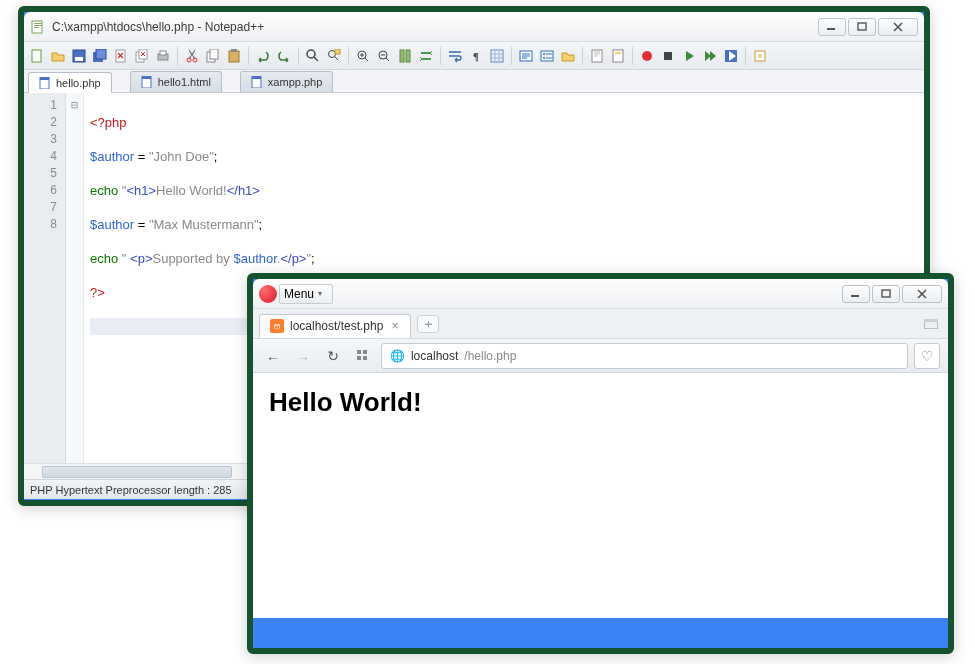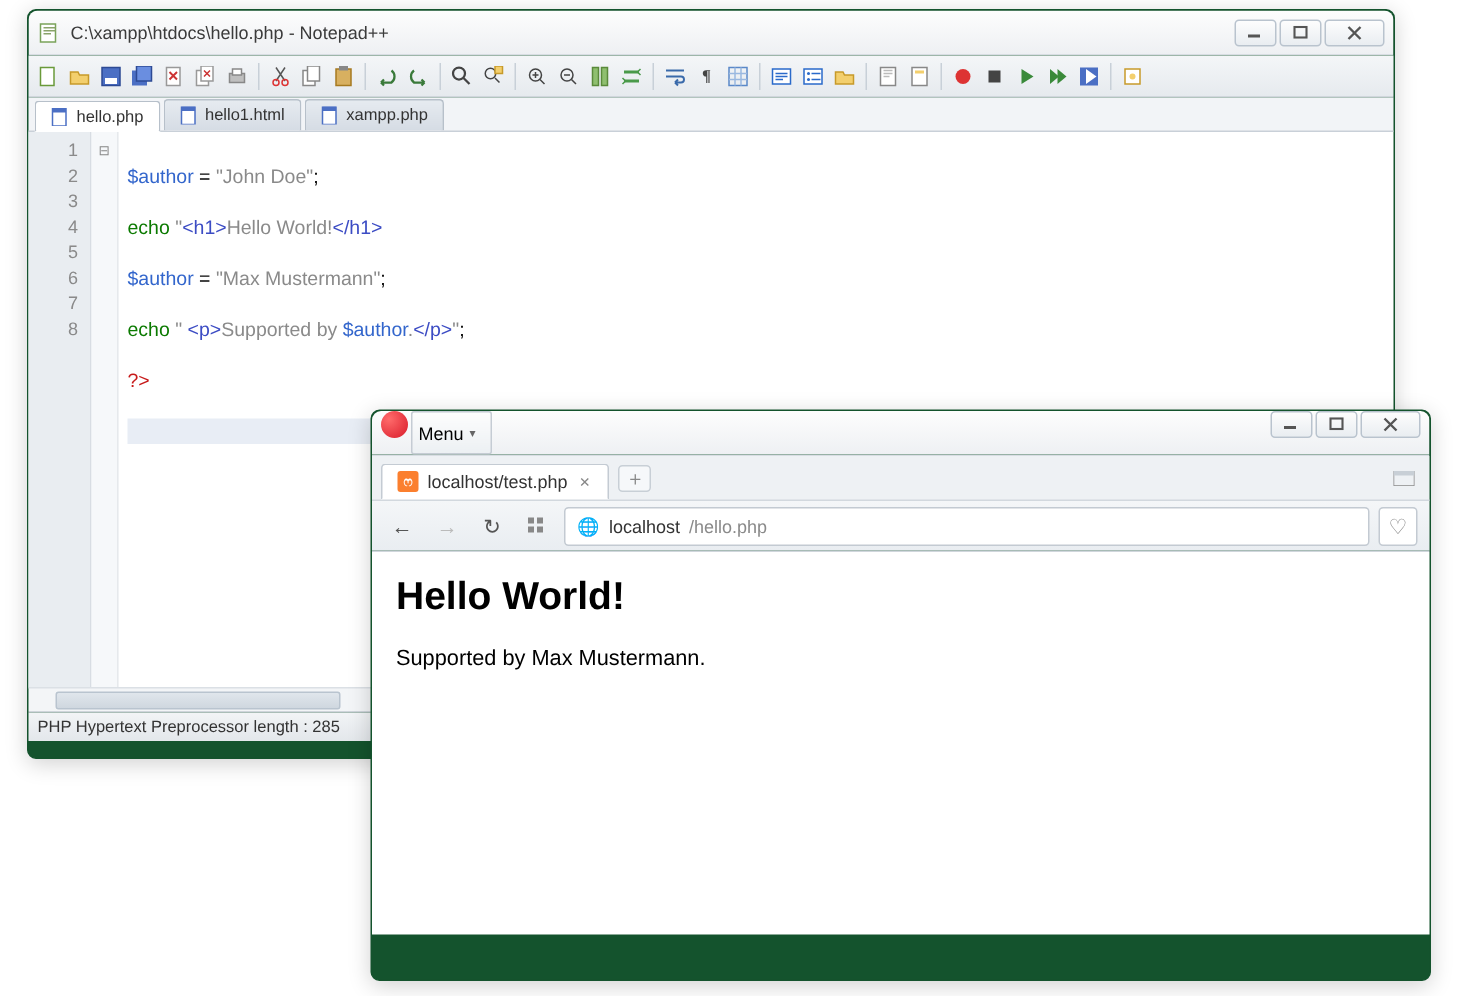--- a/index.html
+++ b/index.html
@@ -1,48 +1,48 @@
 <!DOCTYPE html>
 <html><head>
 <meta charset="utf-8">
 <style>
 *{box-sizing:border-box;margin:0;padding:0;font-family:"Segoe UI",Tahoma,sans-serif}
 body{background:#fff;width:975px;height:664px;position:relative;overflow:hidden}
-.window{position:absolute;border:1px solid #14532d;border-radius:6px;background:#14532d;box-shadow:0 3px 15px rgba(0,0,0,.18)}
+.window{position:absolute;border:6px solid #14532d;border-radius:6px;background:#3b82f6;box-shadow:0 3px 15px rgba(0,0,0,.18)}
 .titlebar{height:30px;background:linear-gradient(#fdfdfd,#eef0f3);border-bottom:1px solid #d8dde3;display:flex;align-items:center;padding:0 6px;border-radius:6px 6px 0 0}
 .titlebar .ticon{width:16px;height:16px;margin-right:6px;display:flex;align-items:center;justify-content:center}
 .titlebar .ttext{font-size:12px;color:#3b3b3b;flex:1}
 .wctrls{display:flex;gap:2px}
 .wbtn{width:28px;height:18px;border:1px solid #b9c3ce;border-radius:3px;background:linear-gradient(#fdfdfd,#e9edf1);display:flex;align-items:center;justify-content:center;font-size:10px;color:#4a4a4a;cursor:pointer}
 .wbtn.close{width:40px}
 .menubar{height:20px;background:linear-gradient(#f7f8fa,#edf0f3);border-bottom:1px solid #d8dde3;display:flex;align-items:center;padding:0 4px;font-size:11.5px;color:#2a2a2a}
 .menubar span{padding:2px 8px;cursor:pointer}
 .toolbar{height:28px;background:linear-gradient(#f4f6f8,#e6eaee);border-bottom:1px solid #d0d6dc;display:flex;align-items:center;padding:0 4px;gap:3px;overflow:hidden}
 .tbtn{width:18px;height:18px;border-radius:2px;display:flex;align-items:center;justify-content:center;cursor:pointer;font-size:11px}
 .tabbar{height:23px;background:#f2f4f7;border-bottom:1px solid #c9d0d8;display:flex;align-items:flex-end;padding-left:4px;gap:0}
-.tab{height:21px;padding:0 10px;border:1px solid #b7c0ca;border-bottom:none;background:linear-gradient(#e6ebf0,#d5dce4);display:flex;align-items:center;font-size:11px;color:#333;border-radius:3px 3px 0 0;margin-right:2px;cursor:pointer;gap:5px}
+.tab{height:21px;padding:0 10px;border:1px solid #b7c0ca;border-bottom:none;background:linear-gradient(#e6ebf0,#d5dce4);display:flex;align-items:center;font-size:11px;color:#333;border-radius:3px 3px 0 0;margin-right:18px;cursor:pointer;gap:5px}
 .tab.active{background:#fff;border-bottom:1px solid #fff;margin-bottom:-1px}
 .tab .tabicon{width:12px;height:12px}
 .editor{display:flex;height:370px;background:#fff;font-family:"Consolas","Courier New",monospace;font-size:13px}
 .gutter{width:42px;background:#e9edf1;border-right:1px solid #d8dde3;text-align:right;padding:4px 8px 0 0;color:#8a8a8a;font-size:12px;line-height:17px}
 .fold{width:18px;background:#f6f8fa;border-right:1px solid #e6e9ec;padding-top:4px;text-align:center;color:#888;font-size:9px;line-height:17px}
 .code{flex:1;padding:4px 6px;line-height:17px;white-space:pre;position:relative}
 .ln{height:17px}
 .ln.cur{background:#e8edf5}
 .kw{color:#0b7a00;font-weight:normal}
 .tagp{color:#c71a1a}
 .var{color:#3366cc}
 .str{color:#8a8a8a}
 .htmlt{color:#3c4cc4}
 .op{color:#000}
 .statusbar{height:20px;background:linear-gradient(#f2f4f6,#e3e7eb);border-top:1px solid #cfd5db;font-size:11px;color:#333;display:flex;align-items:center;padding:0 6px}
 .hscroll{height:16px;background:#f3f5f7;border-top:1px solid #dbe0e5;position:relative}
 .hscroll .thumb{position:absolute;left:18px;top:2px;height:12px;width:190px;background:linear-gradient(#e0e6ec,#cfd7df);border:1px solid #b9c4cf;border-radius:2px}
 
-.b-titlebar{height:30px;background:linear-gradient(#fdfdfd,#eef0f3);border-bottom:1px solid #d8dde3;display:flex;padding:0 6px;border-radius:6px 6px 0 0}
+.b-titlebar{height:30px;background:linear-gradient(#fdfdfd,#eef0f3);border-bottom:1px solid #d8dde3;display:flex;align-items:center;padding:0 6px;border-radius:6px 6px 0 0}
 .opera{width:18px;height:18px;border-radius:50%;background:radial-gradient(circle at 30% 30%,#ff6b6b,#d91b2a);margin-right:2px}
 .menubtn{font-size:12px;padding:2px 10px 2px 4px;border:1px solid #c5ccd4;border-radius:2px;background:linear-gradient(#fdfdfd,#ecf0f3);cursor:pointer;display:flex;align-items:center;gap:4px}
 .b-tabbar{height:30px;background:#eef1f4;border-bottom:1px solid #d2d8de;display:flex;align-items:center;padding:0 6px}
 .btab{height:24px;border:1px solid #c4cbd3;border-radius:3px 3px 0 0;padding:0 10px;display:flex;align-items:center;gap:6px;font-size:12px;background:#fff;margin-top:5px;border-bottom:1px solid #fff;color:#333}
 .btab .bclose{color:#888;font-size:12px;cursor:pointer;padding:0 2px}
 .btab .bfav{width:14px;height:14px;background:#fb7f2e;border-radius:2px;display:flex;align-items:center;justify-content:center;color:#fff;font-size:9px;font-weight:bold}
 .newtab{width:22px;height:18px;border:1px solid #c8cfd6;border-radius:3px;margin-left:6px;display:flex;align-items:center;justify-content:center;color:#888;cursor:pointer;background:#f6f8fa;font-size:13px}
 .panelbtn{margin-left:auto;width:22px;height:18px;display:flex;align-items:center;justify-content:center;color:#888;cursor:pointer}
 .addrbar{height:34px;background:linear-gradient(#f4f6f8,#e9edf1);border-bottom:1px solid #d0d6dc;display:flex;align-items:center;padding:0 8px;gap:6px}
 .navb{width:24px;height:24px;display:flex;align-items:center;justify-content:center;color:#555;cursor:pointer;font-size:14px;border-radius:3px}
@@ -325,20 +325,21 @@
       <div class="ln">⊟</div>
         <div class="ln"></div>
         <div class="ln"></div>
         <div class="ln"></div>
         <div class="ln"></div>
         <div class="ln"></div>
         <div class="ln"></div>
         <div class="ln"></div>
     </div>
     <div class="code">
+<div class="ln"><span class="tagp">&lt;?php</span></div>
 <div class="ln"><span class="var">$author</span><span class="op"> = </span><span class="str">"John Doe"</span><span class="op">;</span></div>
 <div class="ln"><span class="kw">echo</span><span> </span><span class="str">"</span><span class="htmlt">&lt;h1&gt;</span><span class="str">Hello World!</span><span class="htmlt">&lt;/h1&gt;</span></div>
 <div class="ln"><span class="var">$author</span><span class="op"> = </span><span class="str">"Max Mustermann"</span><span class="op">;</span></div>
 <div class="ln"><span class="kw">echo</span><span> </span><span class="str">" </span><span class="htmlt">&lt;p&gt;</span><span class="str">Supported by </span><span class="var">$author</span><span class="str">.</span><span class="htmlt">&lt;/p&gt;</span><span class="str">"</span><span class="op">;</span></div>
 <div class="ln"><span class="tagp">?&gt;</span></div>
 <div class="ln cur"> </div>
     </div>
   </div>
   <div class="hscroll">
       <div class="thumb"></div>
@@ -402,15 +403,14 @@
       </div>
     <div class="addr">
       <span class="globe">🌐</span>
       <span>localhost</span>
         <span class="dim">/hello.php</span>
     </div>
     <div class="heart">♡</div>
   </div>
   <div class="viewport">
     <h1>Hello World!</h1>
-    <p>Supported by Max Mustermann.</p>
   </div>
 </div>
 
 </body></html>

